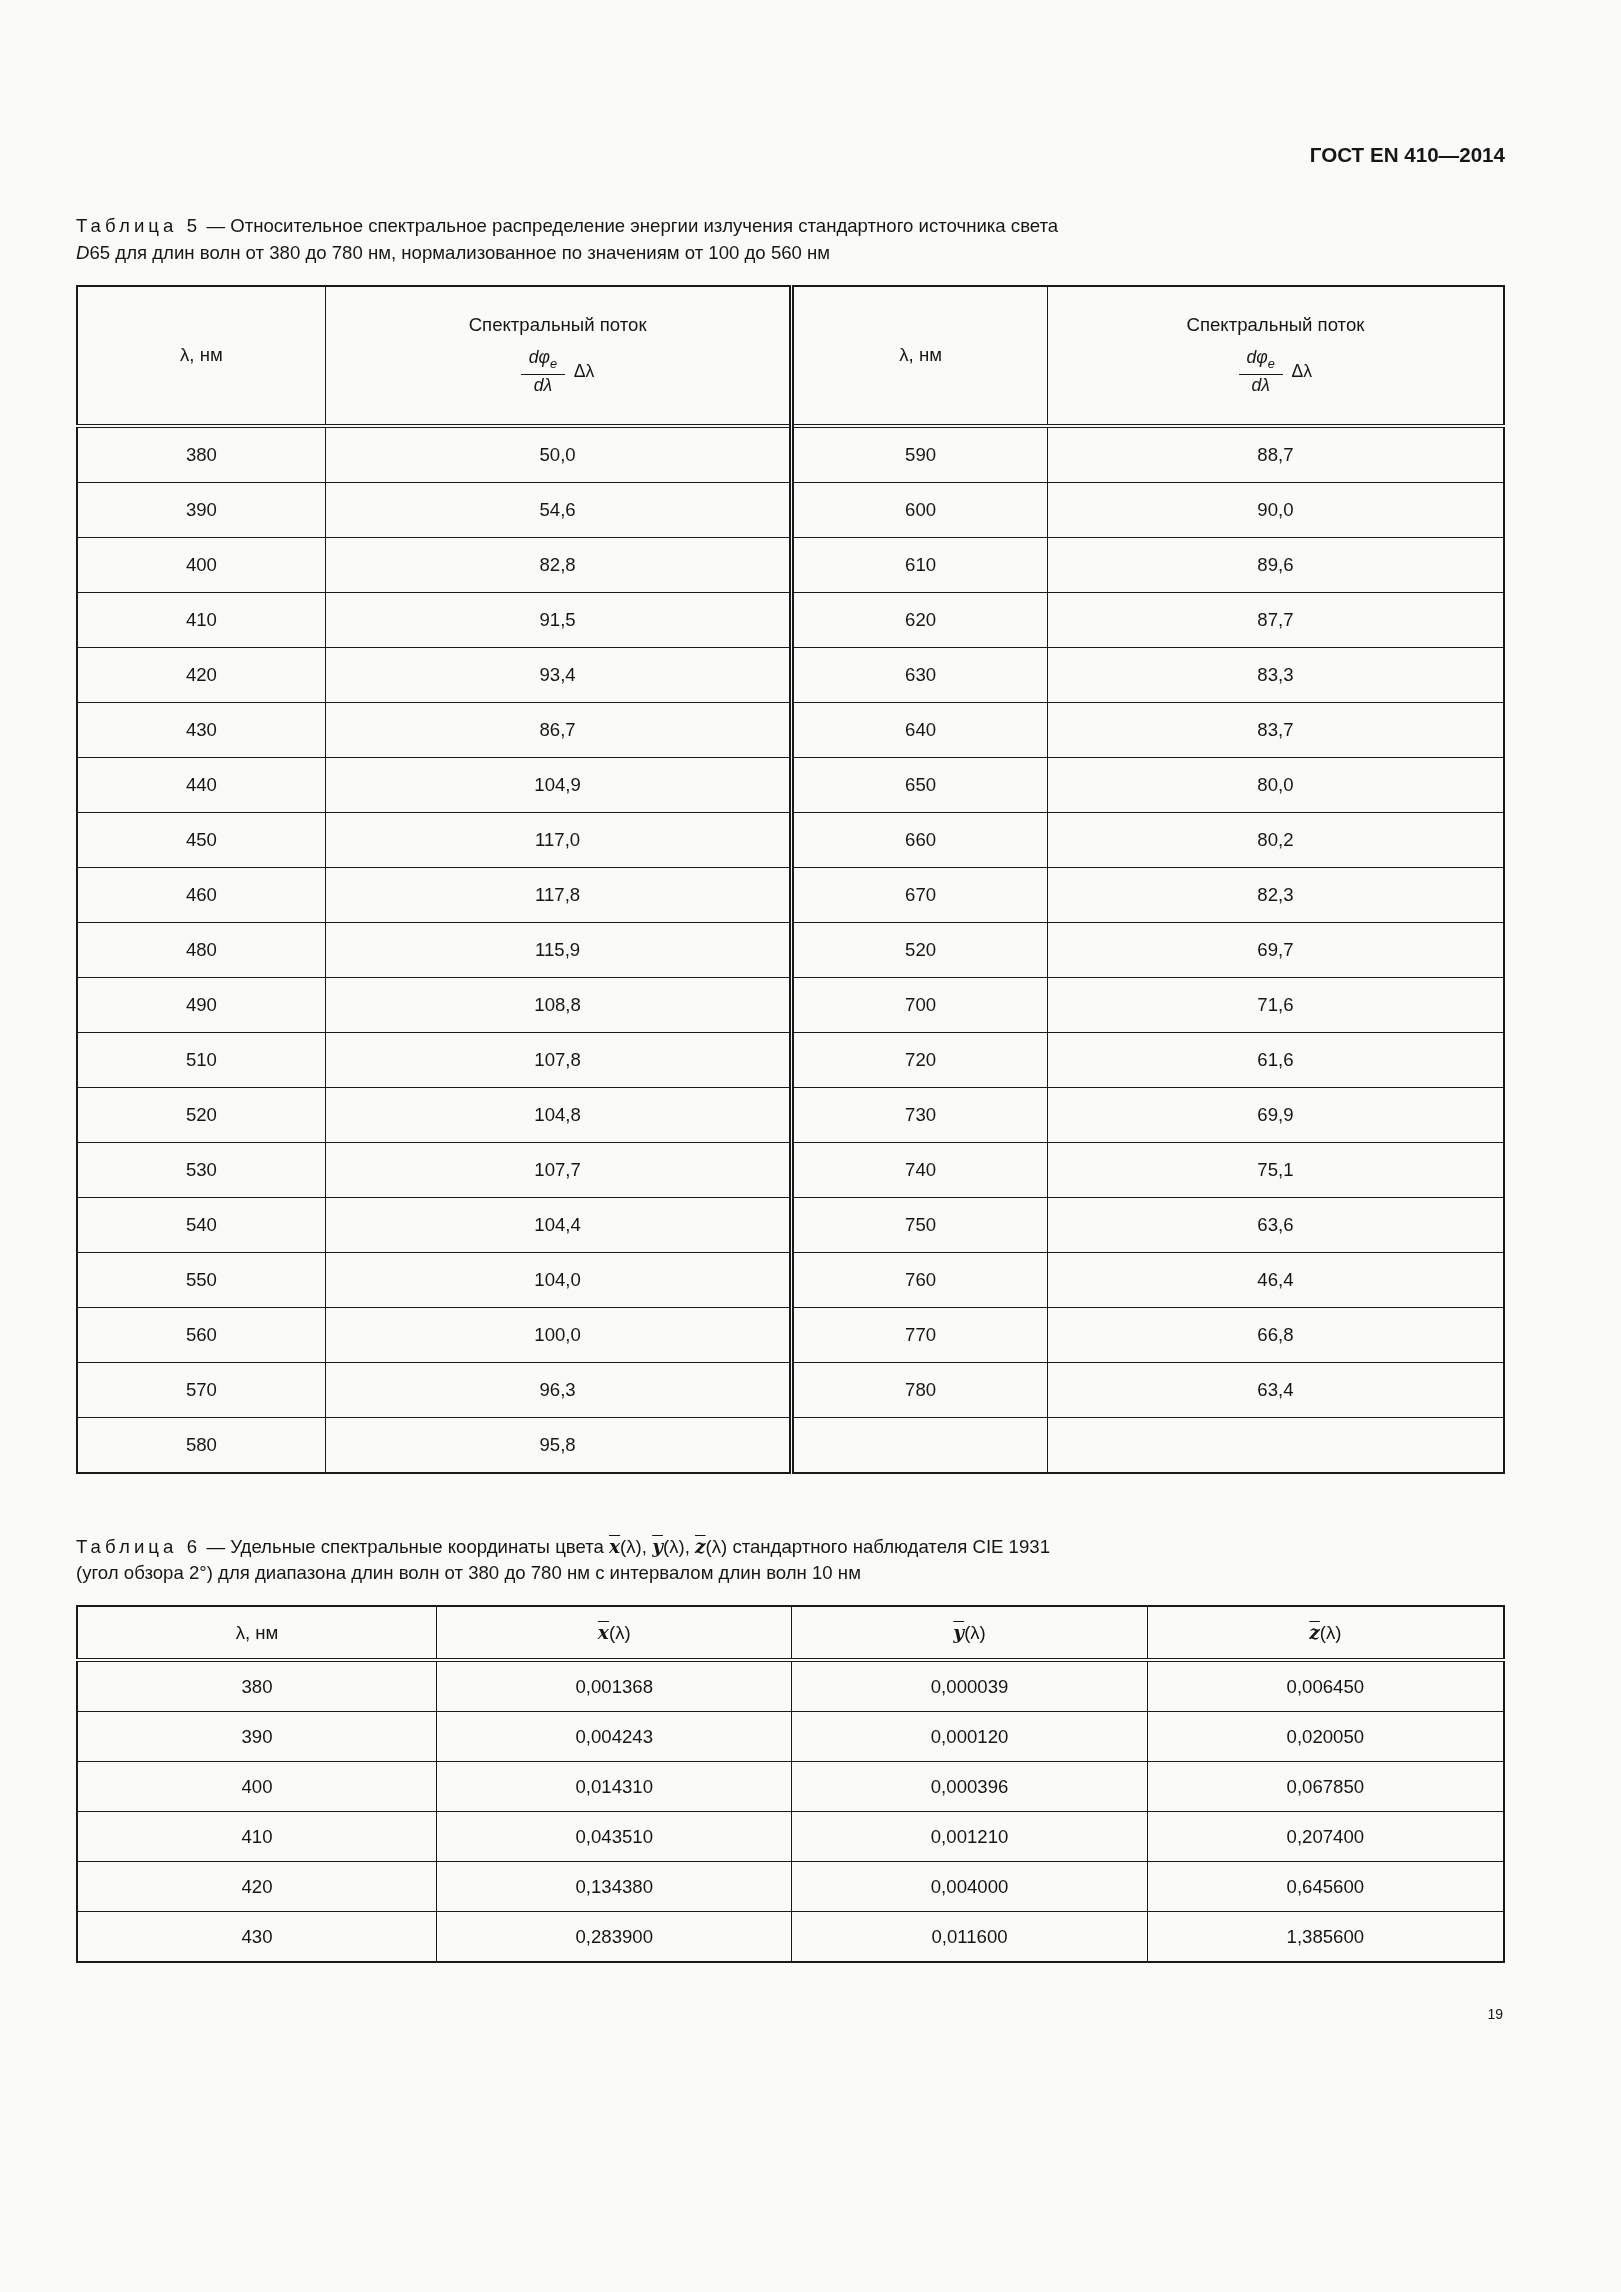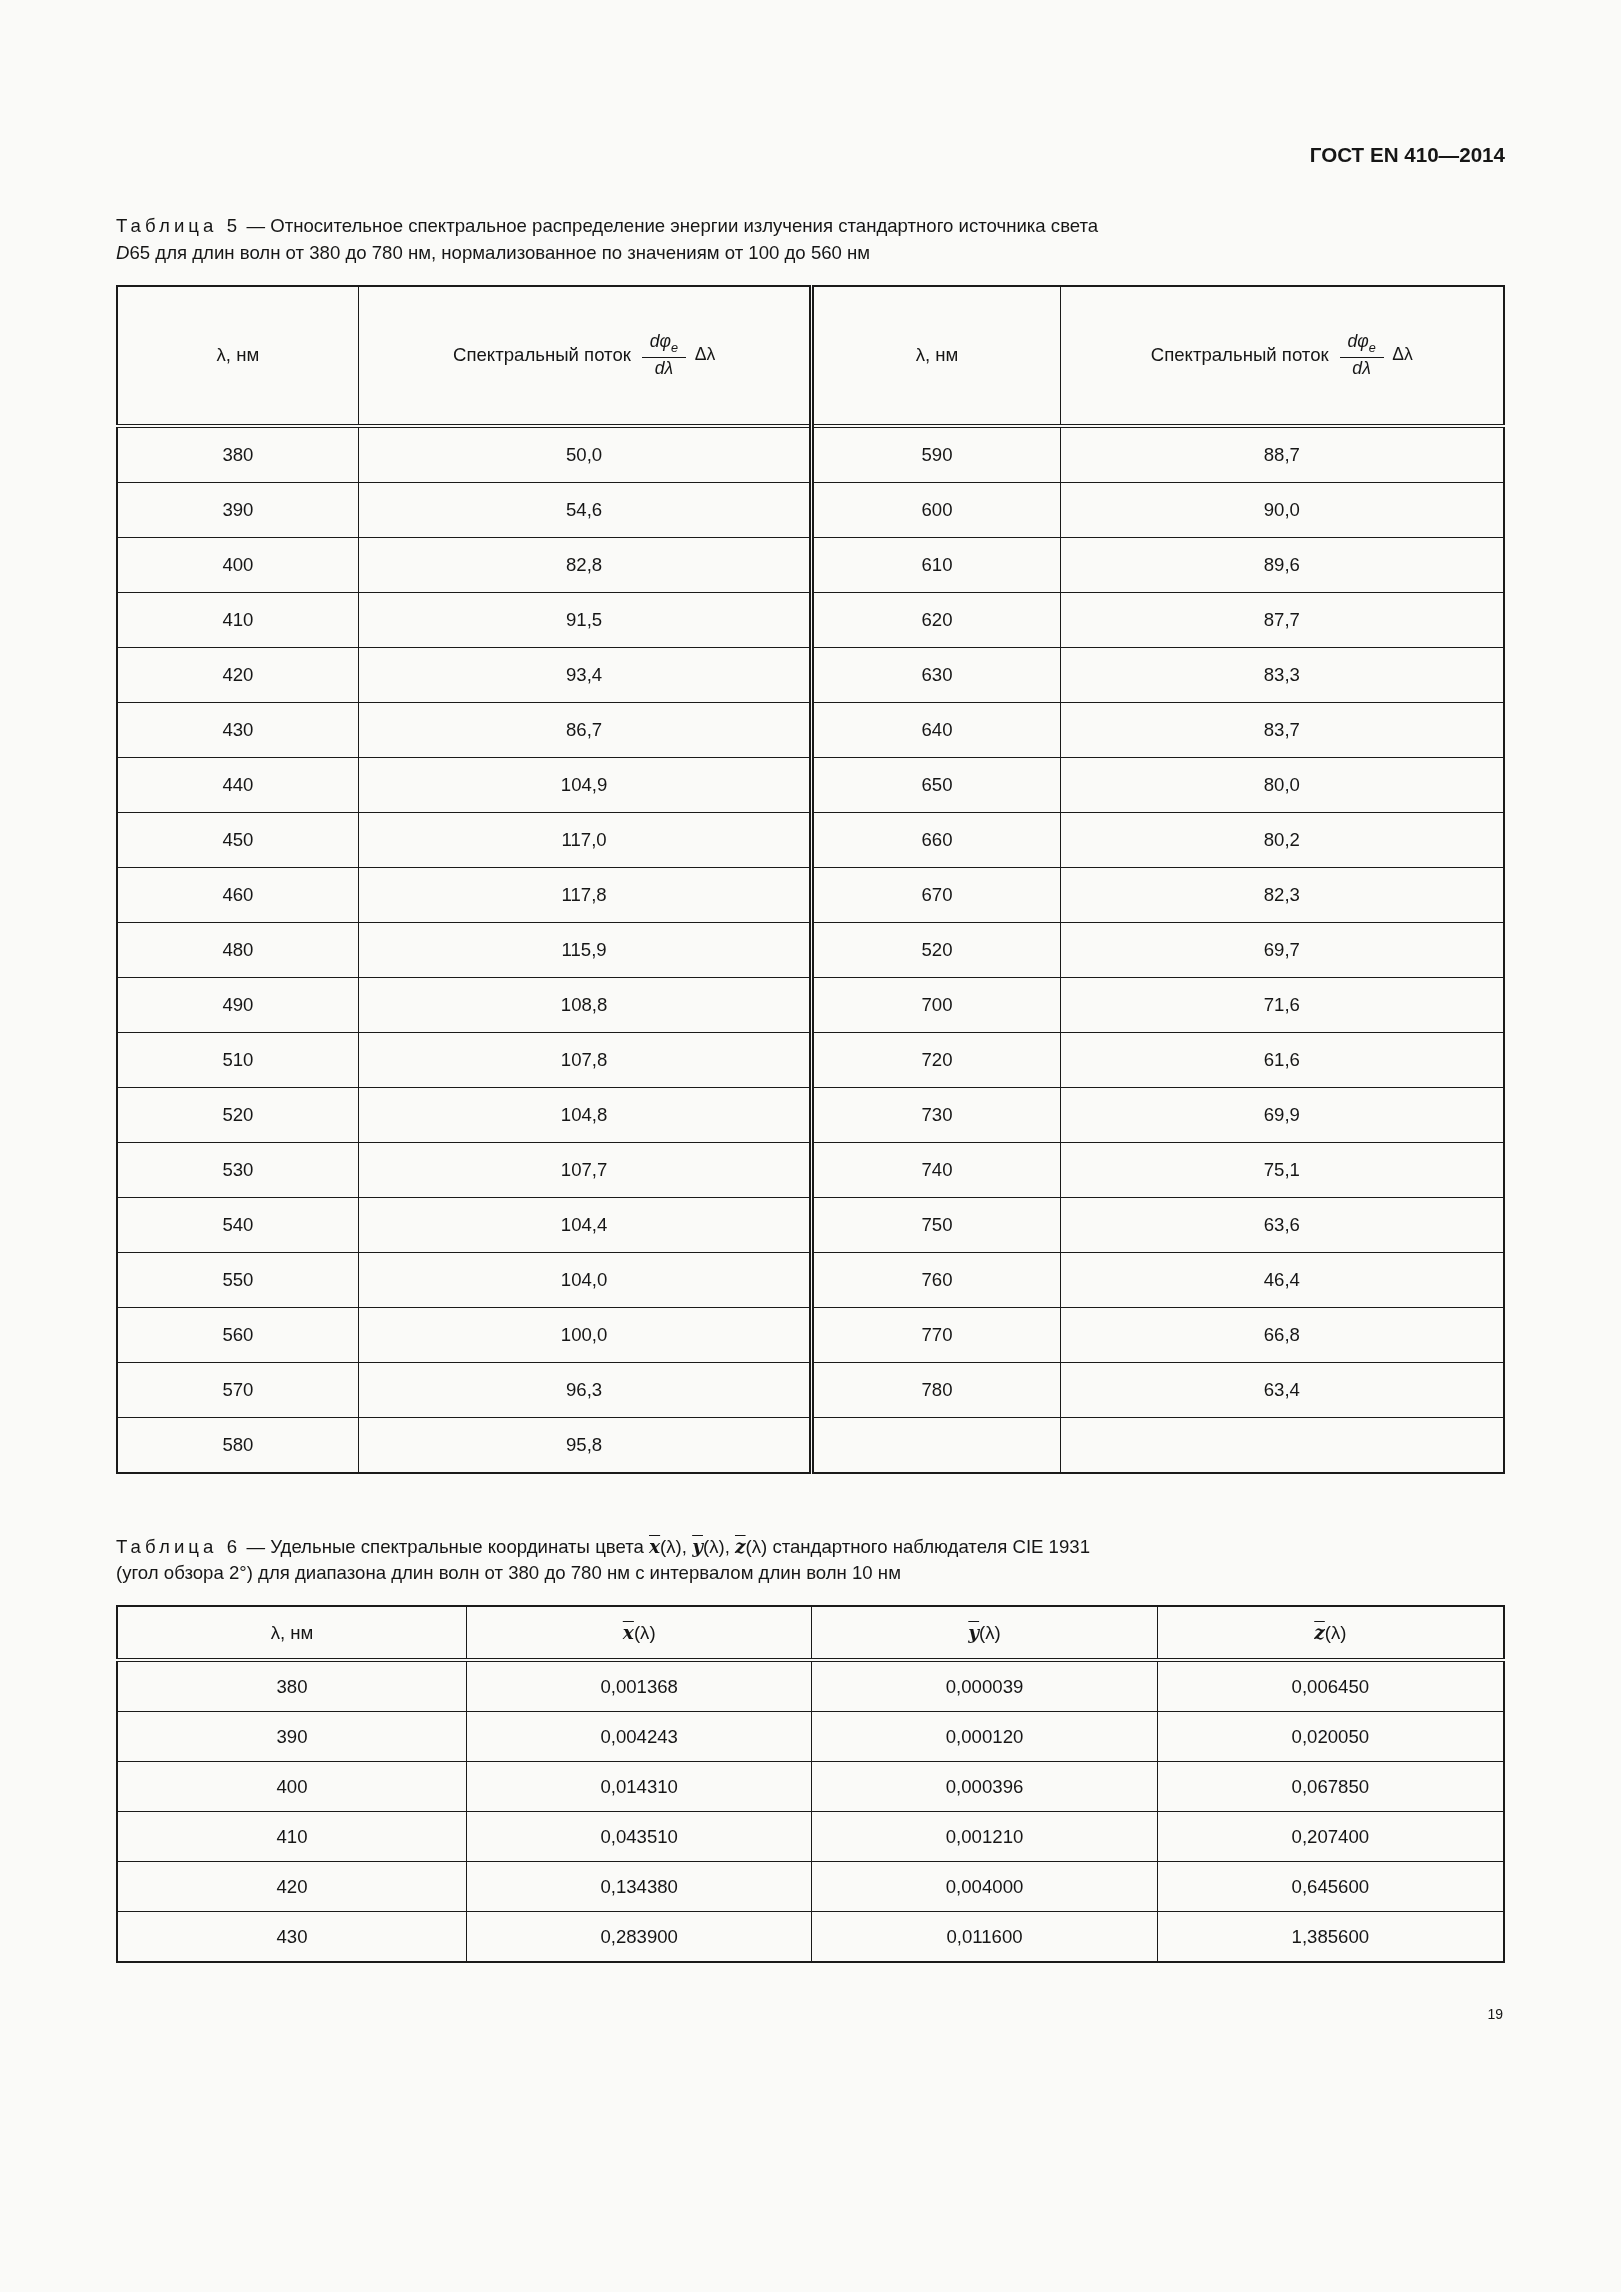--- a/index.html
+++ b/index.html
@@ -4,21 +4,21 @@
 <style>
   html, body { margin: 0; padding: 0; }
   body {
     width: 1621px;
     height: 2293px;
     background: #fafaf8;
     color: #161616;
     font-family: "Liberation Sans", "DejaVu Sans", sans-serif;
     overflow: hidden;
   }
-  .page { padding: 143px 116px 0 116px; }
+  .page { padding: 143px 116px 0 76px; }
 
   .doc-header {
     text-align: right;
     font-weight: bold;
     font-size: 20.6px;
   }
 
   .caption { font-size: 18.6px; line-height: 1.45; }
   .caption-5 { margin-top: 46px; }
   .caption-6 { margin-top: 60px; }
@@ -56,21 +56,21 @@
   #table5 th:nth-child(2), #table5 td:nth-child(2) {
     border-right: 5.9px double #1a1a1a;
   }
 
   
   #table6 thead th { height: 51px; }
   #table6 tbody td { height: 49px; }
 
   .flux-head {
     display: flex;
-    flex-direction: row;
+    flex-direction: column;
     align-items: center;
     justify-content: center;
     gap: 11px;
     height: 100%;
   }
   .frac-wrap {
     display: flex;
     align-items: center;
     gap: 8.8px;
     font-size: 17.6px;

